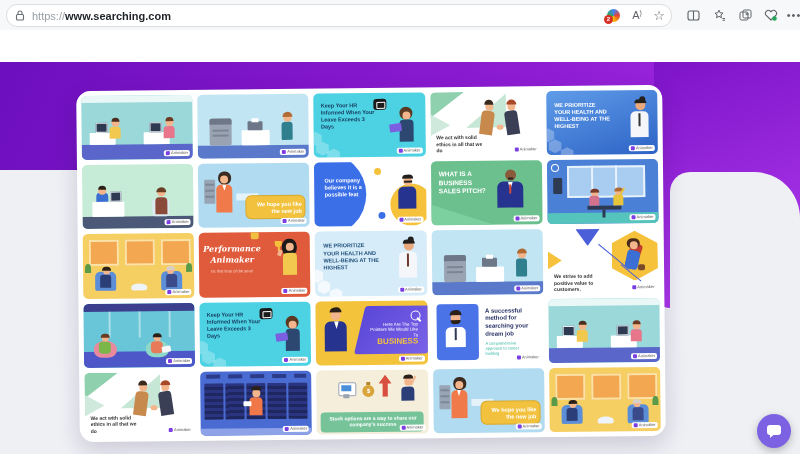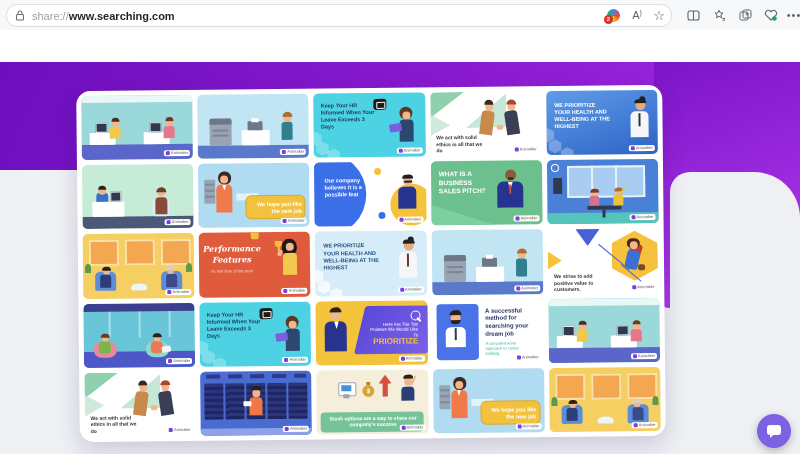--- a/index.html
+++ b/index.html
@@ -51,21 +51,21 @@
 </style>
 </head>
 <body>
 
 <div class="browser-bar">
   <div class="addr-pill">
     <svg width="10" height="11" viewBox="0 0 10 11" style="margin-left:8px;">
       <rect x="1.5" y="4.5" width="7" height="5.5" rx="1" fill="none" stroke="#6a6f75" stroke-width="1.1"></rect>
       <path d="M3 4.5 V3 a2 2 0 0 1 4 0 V4.5" fill="none" stroke="#6a6f75" stroke-width="1.1"></path>
     </svg>
-    <span class="addr-url"><span class="scheme">share://</span><span class="host">www.searching.com</span></span>
+    <span class="addr-url"><span class="scheme">https://</span><span class="host">www.searching.com</span></span>
   </div>
   <div class="bicon" style="left:602px;">
     <div class="orb"></div>
     <div class="badge">2</div>
   </div>
   <div class="bicon" style="left:626px;font-size:11px;">A<span style="font-size:7px;transform:translateY(-3px);">)</span></div>
   <div class="bicon" style="left:648px;font-size:13px;">☆</div>
   <div class="bicon" style="left:682px;">
     <svg width="13" height="11" viewBox="0 0 13 11">
         <rect x="1" y="1" width="11" height="9" rx="2" fill="none" stroke="#5f6368" stroke-width="1.1"></rect>
@@ -307,21 +307,21 @@
     <div class="t" style="left:48px;bottom:8px;width:16px;height:7px;background:#eef4fa;border-radius:50% 50% 2px 2px;"></div>
     <div class="t" style="left:2px;bottom:26px;width:6px;height:9px;background:#5a9b4a;border-radius:50% 50% 0 0;"></div>
     <div class="t" style="left:103px;bottom:26px;width:6px;height:9px;background:#5a9b4a;border-radius:50% 50% 0 0;"></div>
     <div class="wm">
           <i></i>
           <span>Animaker</span>
         </div>
   </div>
       <div class="tile" style="background:#e05b3c;">
     <div class="t" style="left:52px;top:0;width:8px;height:7px;background:#f0c040;border-radius:0 0 2px 2px;"></div>
-    <div class="tx" style="left:4px;top:11px;width:58px;font-size:8px;color:#fff;text-align:center;font-family:'DejaVu Serif',serif;font-style:italic;">Performance Features</div>
+    <div class="tx" style="left:4px;top:11px;width:58px;font-size:8px;color:#fff;text-align:center;font-family:'DejaVu Serif',serif;font-style:italic;">Performance Animaker</div>
     <div class="tx" style="left:10px;top:36px;width:46px;font-size:4px;color:#f8d2c5;text-align:center;font-weight:normal;">Its that time of the year!</div>
     <div class="t" style="left:83px;top:7px;width:15px;height:17px;border-radius:45%;background:#1e1a18;"></div>
     <div class="t" style="left:87px;top:11px;width:8px;height:8px;border-radius:50%;background:#f2b58c;"></div>
     <div class="t" style="left:84px;top:21px;width:14px;height:22px;border-radius:4px 4px 0 0;background:#f2c84e;"></div>
     <div class="t" style="left:76px;top:9px;width:7px;height:6px;background:#f6c23c;border-radius:0 0 50% 50%;"></div>
     <div class="t" style="left:78.5px;top:15px;width:2px;height:4px;background:#f6c23c;"></div>
     <div class="t" style="left:79px;top:18px;width:4px;height:6px;background:#f2b58c;transform:rotate(20deg);"></div>
     <div class="wm">
           <i></i>
           <span>Animaker</span>
@@ -414,21 +414,21 @@
   </div>
       <div class="tile" style="background:#f3c33c;">
     <div class="t" style="left:15px;top:9px;width:10px;height:10px;border-radius:50%;background:#f2b58c;"></div>
     <div class="t" style="left:14px;top:6px;width:12px;height:5px;border-radius:5px 5px 0 0;background:#2b2118;"></div>
     <div class="t" style="left:9px;top:20px;width:22px;height:30px;border-radius:6px 6px 0 0;background:#27348f;"></div>
     <div class="t" style="left:18px;top:20px;width:5px;height:8px;background:#fff;clip-path:polygon(0 0,100% 0,50% 100%);"></div>
     <div class="t" style="left:44px;top:5px;width:74px;height:48px;background:linear-gradient(120deg,#5b47d8,#7a63e8);border-radius:3px;transform:skewX(-14deg);"></div>
     <div class="t" style="left:95px;top:10px;width:8px;height:8px;border:1.5px solid #fff;border-radius:50%;"></div>
     <div class="t" style="left:101px;top:18px;width:5px;height:1.5px;background:#fff;transform:rotate(45deg);"></div>
     <div class="tx" style="left:52px;top:21px;width:50px;font-size:4.5px;color:#fff;text-align:right;font-weight:normal;">Here Are The Top Pointers We Would Like To</div>
-    <div class="tx" style="left:52px;top:36px;width:50px;font-size:8px;color:#f3c33c;text-align:right;">PRIORITIZE</div>
+    <div class="tx" style="left:52px;top:36px;width:50px;font-size:8px;color:#f3c33c;text-align:right;">BUSINESS</div>
     <div class="wm">
           <i></i>
           <span>Animaker</span>
         </div>
   </div>
       <div class="tile" style="background:#fff;">
     <div class="t" style="left:4px;top:4px;width:42px;height:56px;background:#4a73e8;border-radius:4px;"></div>
     <div class="t" style="left:18px;top:13px;width:10px;height:10px;border-radius:50%;background:#f2b58c;"></div>
     <div class="t" style="left:17px;top:10px;width:12px;height:5px;border-radius:5px 5px 0 0;background:#2b2118;"></div>
     <div class="t" style="left:18px;top:20px;width:10px;height:4px;border-radius:0 0 5px 5px;background:#2b2118;"></div>

